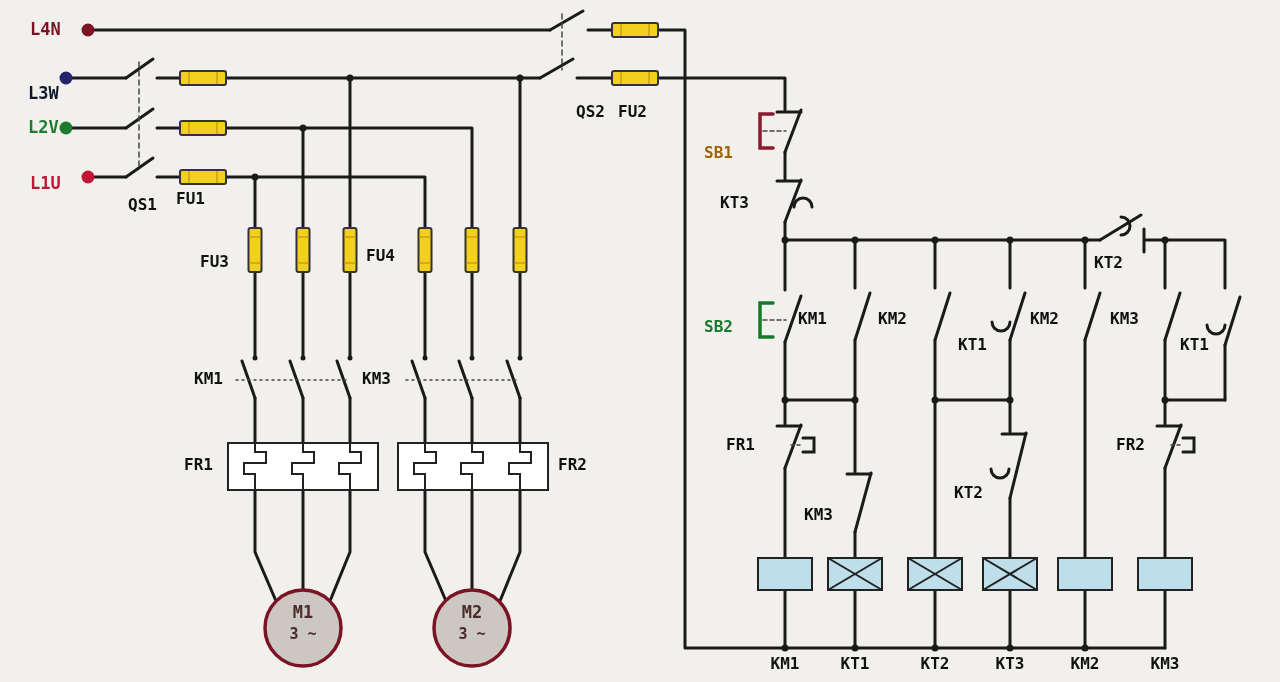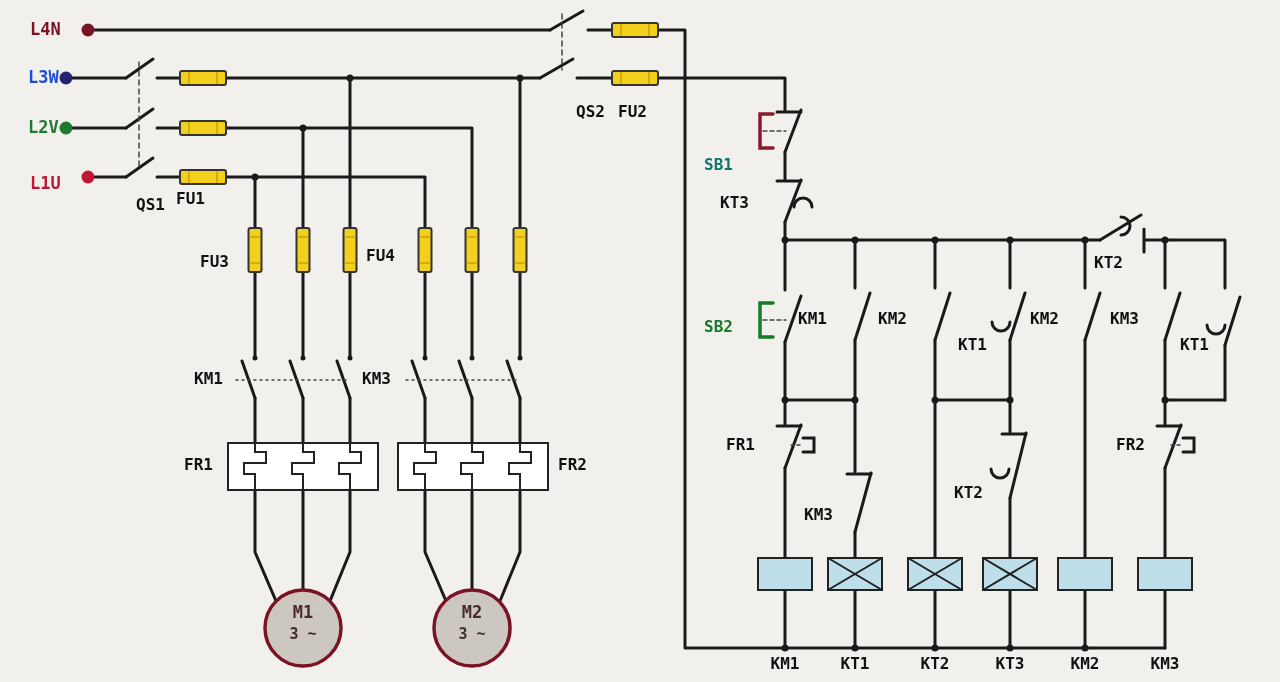--- a/index.html
+++ b/index.html
@@ -283,41 +283,41 @@
 
   <g>
     <circle cx="88" cy="30" r="6.5" fill="#7a1424"></circle>
     <circle cx="66" cy="78" r="6.5" fill="#23236e"></circle>
     <circle cx="66" cy="128" r="6.5" fill="#1e7a2e"></circle>
     <circle cx="88" cy="177" r="6.5" fill="#c01634"></circle>
   </g>
 </svg>
 
 <span class="lbl big" style="left: 30px; top: 20px; color: rgb(122, 20, 36);">L4N</span>
-<span class="lbl big" style="left: 28px; top: 68px; color: #1d4ed8;">L3W</span>
+<span class="lbl big" style="left: 28px; top: 84px; color: #0f172a;">L3W</span>
 <span class="lbl big" style="left: 28px; top: 118px; color: rgb(30, 122, 46); text-align: center;">L2V</span>
 <span class="lbl big" style="left: 30px; top: 167px; color: rgb(192, 22, 52); margin-top: 7px;">L1U</span>
 
-<span class="lbl" style="left:136px;top:196px">QS1</span>
+<span class="lbl" style="left:128px;top:196px">QS1</span>
 <span class="lbl" style="left:176px;top:190px">FU1</span>
 <span class="lbl" style="left:576px;top:103px">QS2</span>
 <span class="lbl" style="left:618px;top:103px">FU2</span>
 <span class="lbl" style="left:200px;top:253px">FU3</span>
 <span class="lbl" style="left:366px;top:247px">FU4</span>
 <span class="lbl" style="left:194px;top:370px">KM1</span>
 <span class="lbl" style="left:362px;top:370px">KM3</span>
 <span class="lbl" style="left:184px;top:456px">FR1</span>
 <span class="lbl" style="left:558px;top:456px">FR2</span>
 
 <span class="lbl center motor-name" style="left:303px;top:603px">M1</span>
 <span class="lbl center motor-phase" style="left:303px;top:626px">3 ~</span>
 <span class="lbl center motor-name" style="left:472px;top:603px">M2</span>
 <span class="lbl center motor-phase" style="left:472px;top:626px">3 ~</span>
 
-<span class="lbl" style="left: 704px; top: 156px; color: #0f766e;">SB1</span>
+<span class="lbl" style="left: 704px; top: 144px; color: #a16207;">SB1</span>
 <span class="lbl" style="left:720px;top:194px">KT3</span>
 <span class="lbl" style="left: 704px; top: 318px; color: rgb(21, 122, 42);">SB2</span>
 <span class="lbl" style="left:798px;top:310px">KM1</span>
 <span class="lbl" style="left:878px;top:310px">KM2</span>
 <span class="lbl" style="left:958px;top:336px">KT1</span>
 <span class="lbl" style="left:1030px;top:310px">KM2</span>
 <span class="lbl" style="left:1110px;top:310px">KM3</span>
 <span class="lbl" style="left:1180px;top:336px">KT1</span>
 <span class="lbl" style="left:1094px;top:254px">KT2</span>
 <span class="lbl" style="left:726px;top:436px">FR1</span>

